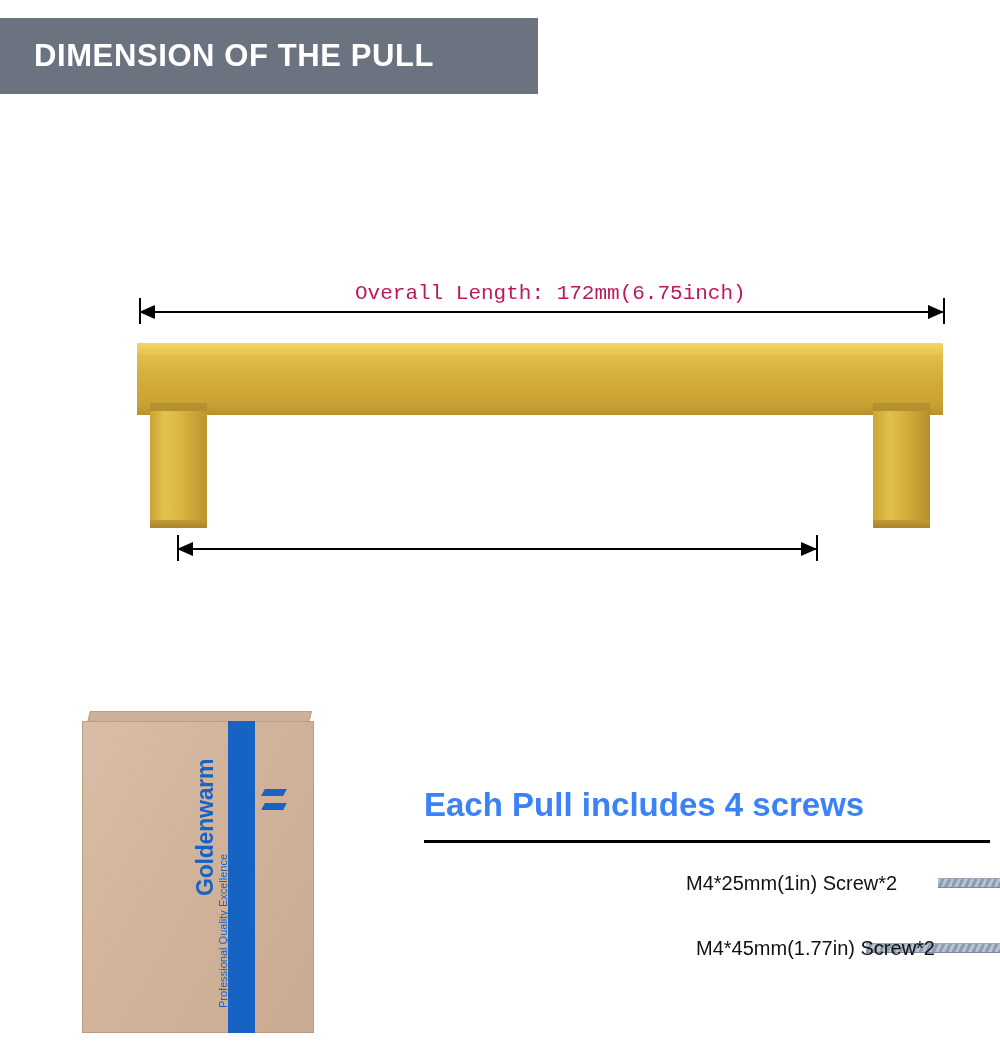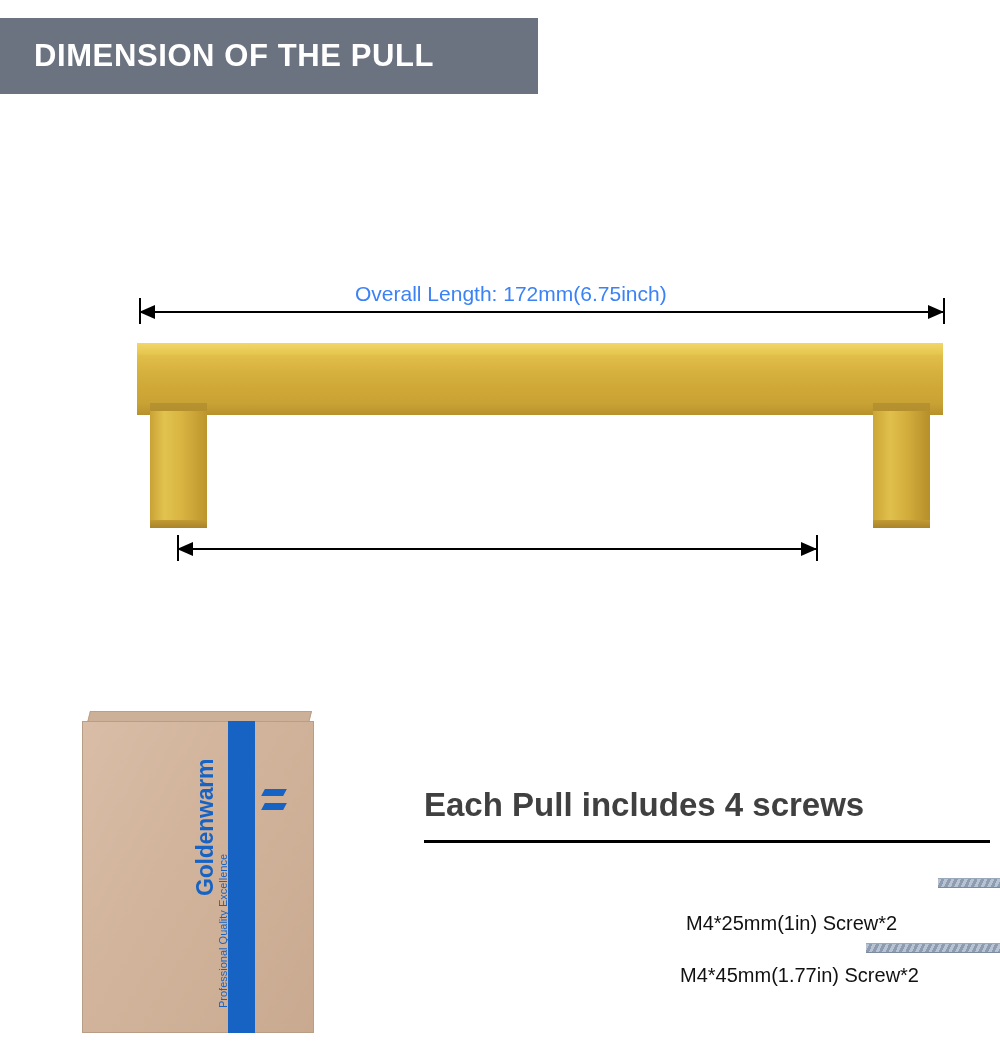--- a/index.html
+++ b/index.html
@@ -41,22 +41,23 @@
     position: absolute;
     left: 0;
     top: 250px;
     width: 1000px;
     height: 360px;
   }
 
   .dim-label {
     position: absolute;
     font-size: 21px;
-    color: #3b82f6;
-    white-space: nowrap;
+    color: #be185d;
+    white-space: nowrap;
+    font-family: Liberation Mono, monospace;
   }
   .label-overall {
     left: 355px;
     top: 32px;
   }
   .label-holes {
     left: 365px;
     top: 313px;
   }
 
@@ -241,21 +242,21 @@
     left: 424px;
     top: 786px;
     width: 566px;
     height: 240px;
   }
   .screws-title {
     position: absolute;
     left: 0; top: 0;
     font-size: 33px;
     font-weight: bold;
-    color: #404040;
+    color: #3b82f6;
     white-space: nowrap;
   }
   .screws-rule {
     position: absolute;
     left: 0;
     top: 54px;
     width: 566px;
     height: 3px;
     background: #000;
   }
@@ -266,22 +267,22 @@
   .screw-row.r1 { left: 0; top: 78px; width: 566px; }
   .screw-row.r2 { left: 0; top: 143px; width: 566px; }
 
   .screw-text {
     position: absolute;
     font-size: 20px;
     color: #111;
     white-space: nowrap;
     top: 8px;
   }
-  .screw-row.r1 .screw-text { left: 262px; margin-top: 40px; }
-  .screw-row.r2 .screw-text { left: 256px; margin-top: 27px; }
+  .screw-row.r1 .screw-text { left: 262px; }
+  .screw-row.r2 .screw-text { left: 272px; }
 
   
   .screw {
     position: absolute;
     top: 6px;
     height: 26px;
   }
   .screw .shaft {
     position: absolute;
     top: 8px;

